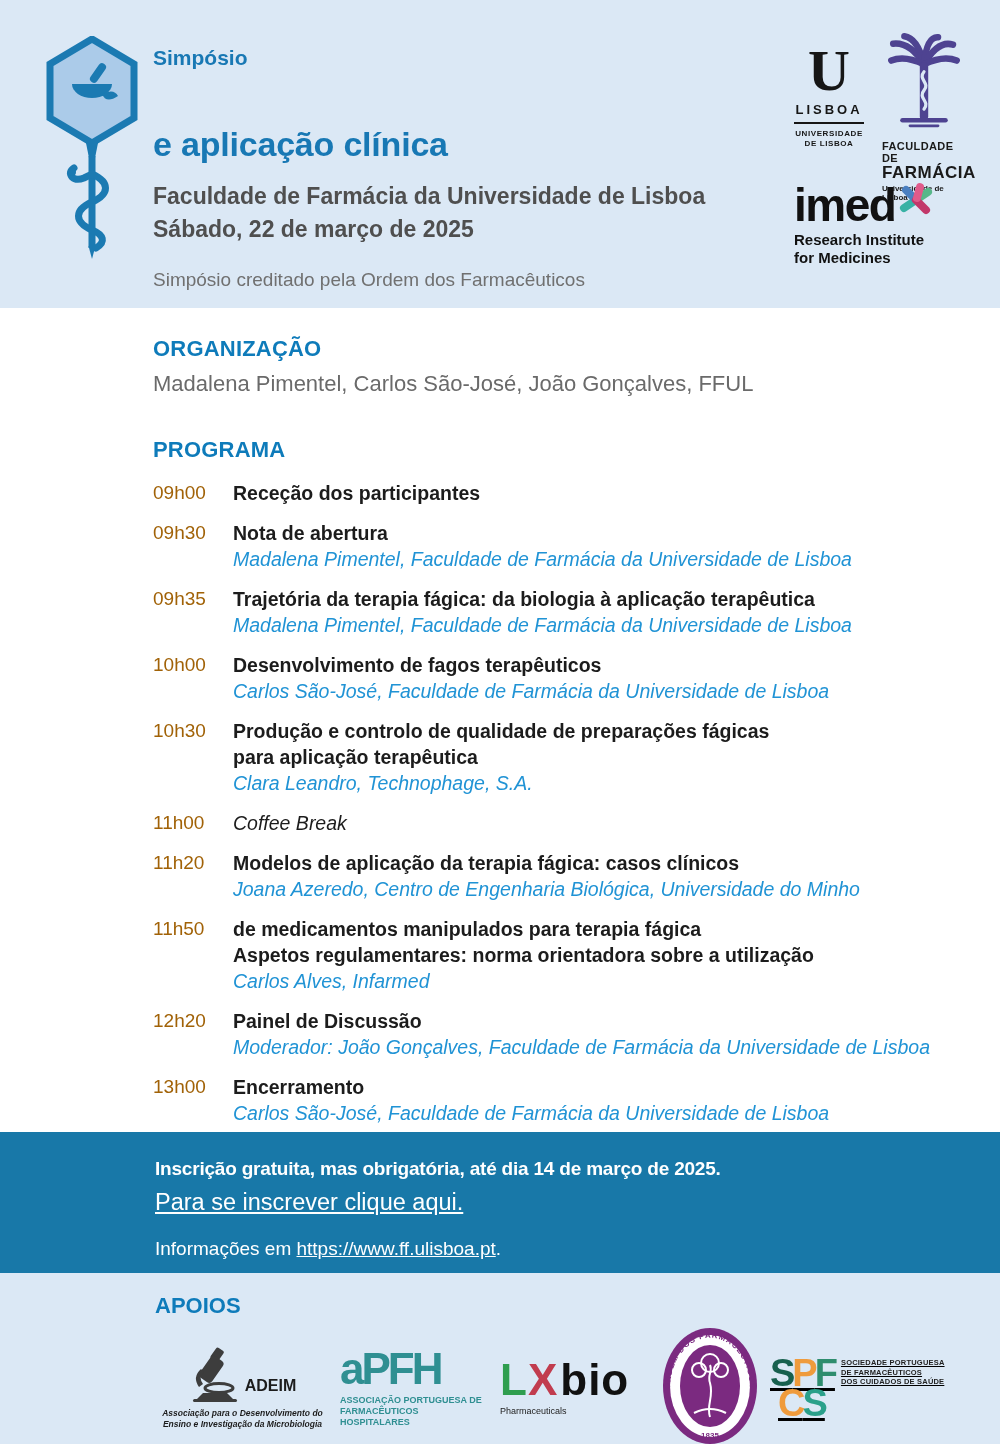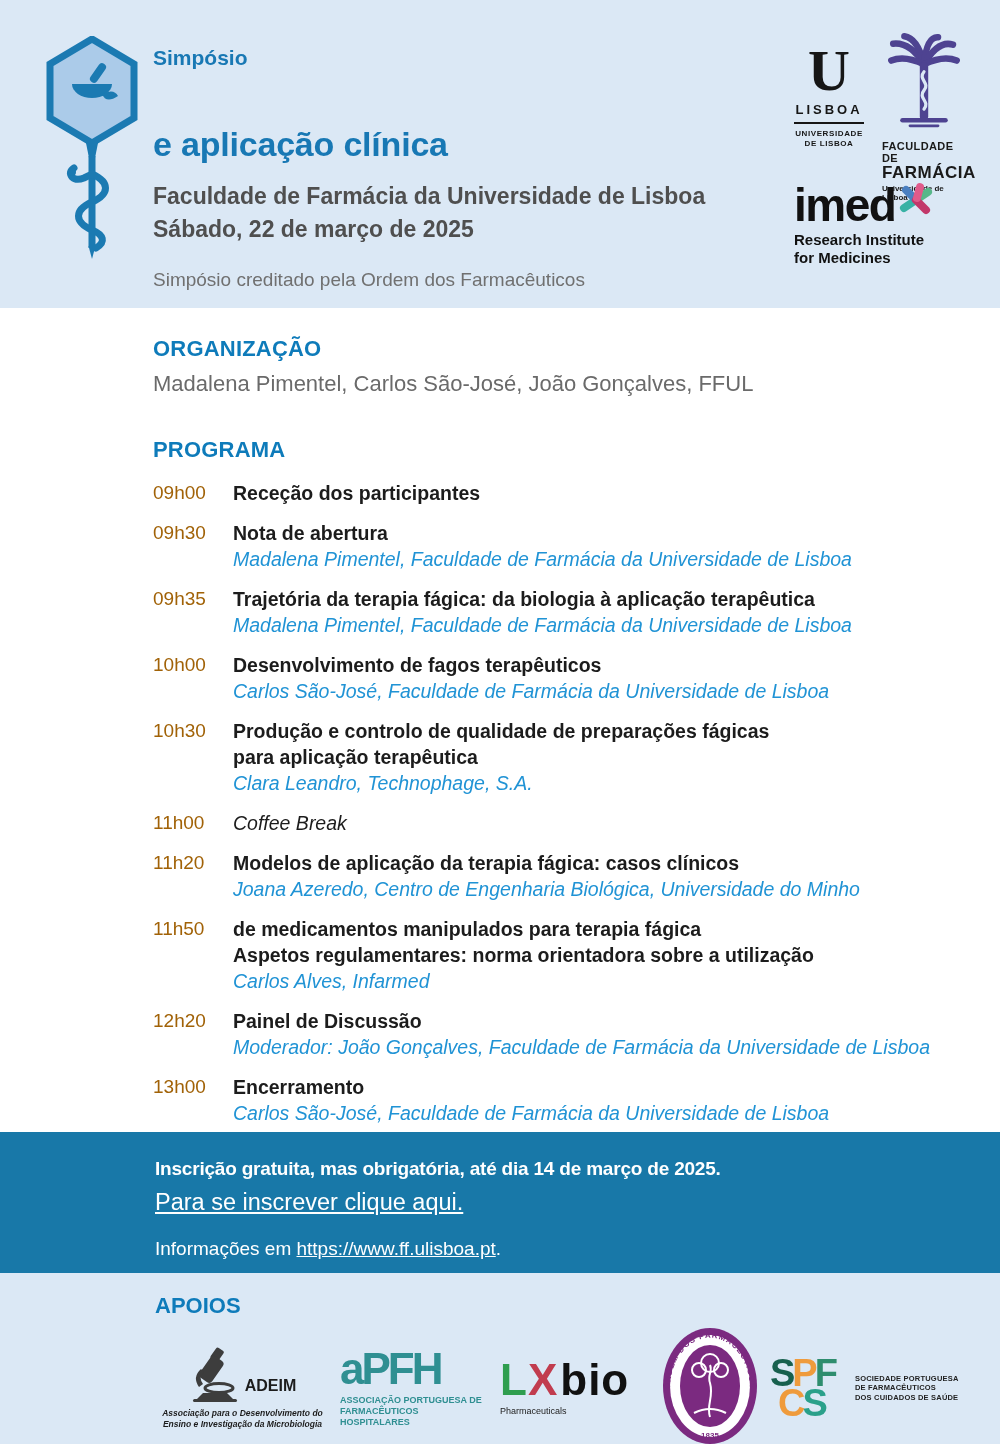--- a/index.html
+++ b/index.html
@@ -69,21 +69,21 @@
   .apfh{width:150px;text-align:left;color:var(--apfh-teal);}
   .apfh-word{font-size:44px;font-weight:bold;letter-spacing:-3px;line-height:40px;}
   .apfh-desc{font-size:9px;font-weight:bold;line-height:11px;margin-top:6px;}
   .lxbio{width:150px;color:#111;}
   .lx-row{display:flex;align-items:baseline;font-weight:bold;font-size:44px;letter-spacing:-1px;line-height:40px;}
   .lx-l{color:#2f9e4f;}
   .lx-x{color:#c13c4e;margin-left:2px;}
   .lx-bio{margin-left:4px;letter-spacing:1px;}
   .lx-sub{font-size:9px;color:#222;text-align:left;margin-top:6px;}
   .ordem{width:100px;}
-  .spfcs{width:200px;display:flex;align-items:center;gap:20px;}
+  .spfcs{width:200px;display:flex;align-items:flex-start;gap:6px;text-decoration:underline;}
   .spfcs-letters{font-weight:bold;font-size:38px;line-height:30px;letter-spacing:-3px;}
   .spfcs-l2{margin-left:8px;}
   .sp-g1{color:#17604e;} .sp-or{color:#ef9b3c;} .sp-g2{color:#2e8d6e;} .sp-g3{color:#2aa08a;}
   .spfcs-desc{font-size:7.5px;color:#222;line-height:9.5px;letter-spacing:.2px;font-weight:bold;}
 </style>
 </head>
 <body>
 
 <div class="page">
 

